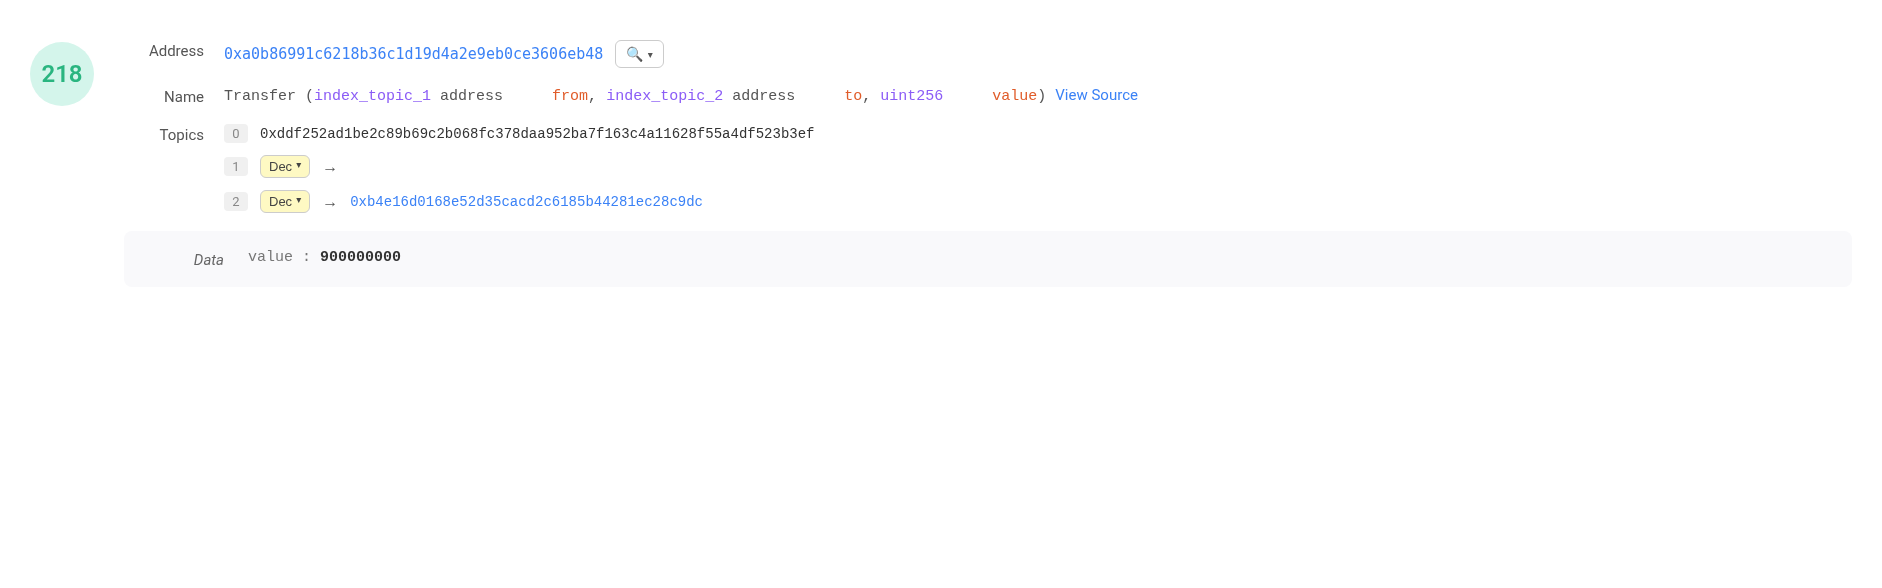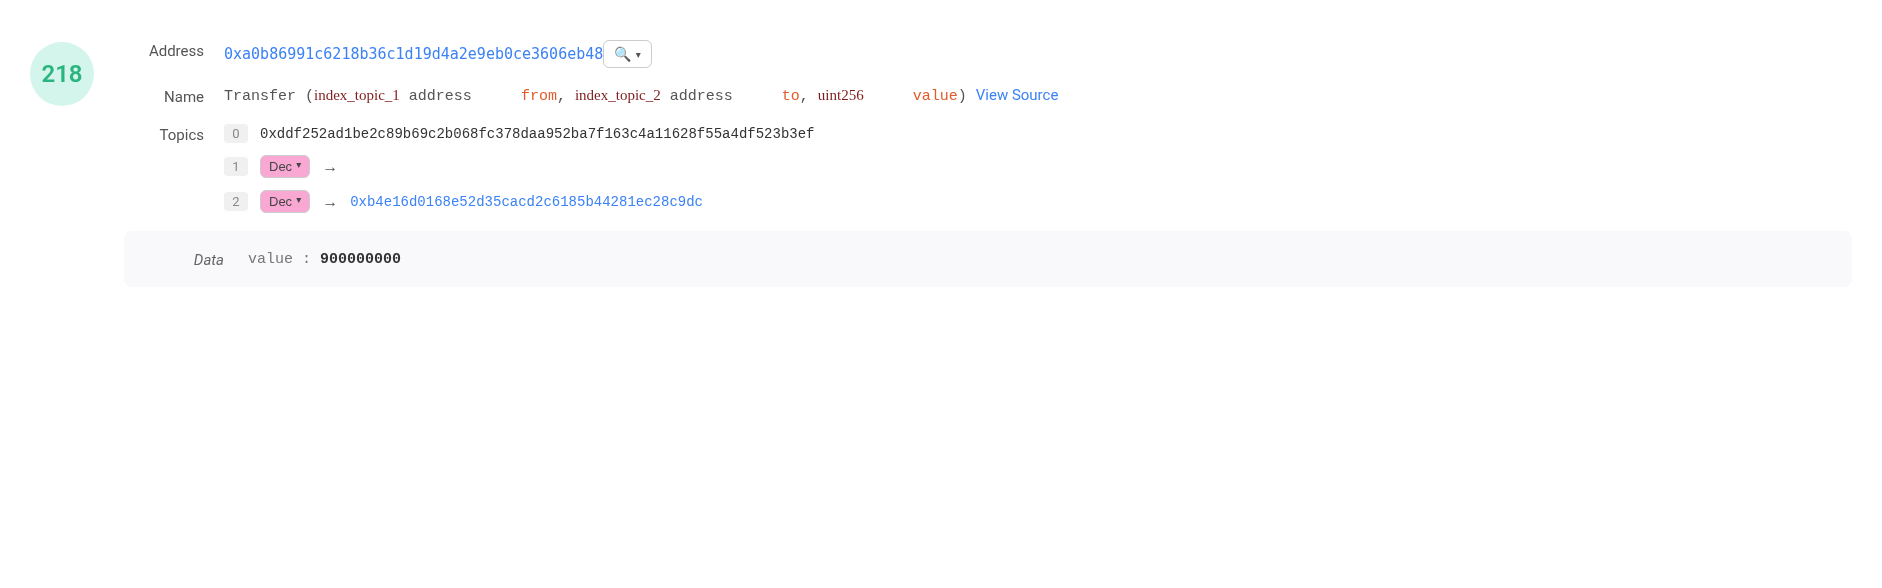--- a/index.html
+++ b/index.html
@@ -65,21 +65,21 @@
     .address-link {
       color: #3b82f6;
       text-decoration: none;
       font-size: 15px;
       font-family: monospace;
     }
 
     .address-row {
       display: flex;
       align-items: center;
-      gap: 0;
+      gap: 12px;
       justify-content: flex-end;
     }
 
     .search-btn {
       display: flex;
       align-items: center;
       gap: 4px;
       border: 1px solid #ccc;
       border-radius: 6px;
       padding: 5px 10px;
@@ -89,22 +89,21 @@
       color: #555;
     }
 
     .name-value {
       font-size: 15px;
       font-family: 'Courier New', monospace;
       color: #555;
     }
 
     .name-keyword {
-      color: #7f1d1d;
-      font-family: Liberation Serif, serif;
+      color: #8b5cf6;
     }
 
     .name-param {
       color: #e05c2a;
       margin-left: 40px;
     }
 
     .name-view-source {
       color: #3b82f6;
       cursor: pointer;
@@ -149,41 +148,41 @@
       color: #3b82f6;
       text-decoration: none;
     }
 
     .dec-btn {
       display: flex;
       gap: 4px;
       border: 1px solid #ccc;
       border-radius: 6px;
       padding: 3px 8px;
-      background: #f9a8d4;
+      background: #fef9c3;
       cursor: pointer;
       font-size: 13px;
       color: #444;
     }
 
     .arrow {
       color: #555;
       font-size: 16px;
     }
 
     .data-section {
       background: #f9f9fb;
       border-radius: 8px;
       padding: 18px 20px;
       margin-top: 8px;
     }
 
     .data-row {
       display: flex;
-      align-items: center;
+      align-items: flex-start;
     }
 
     .data-content {
       font-size: 15px;
       color: #777;
     }
 
     .data-value {
       font-weight: 700;
       color: #333;

